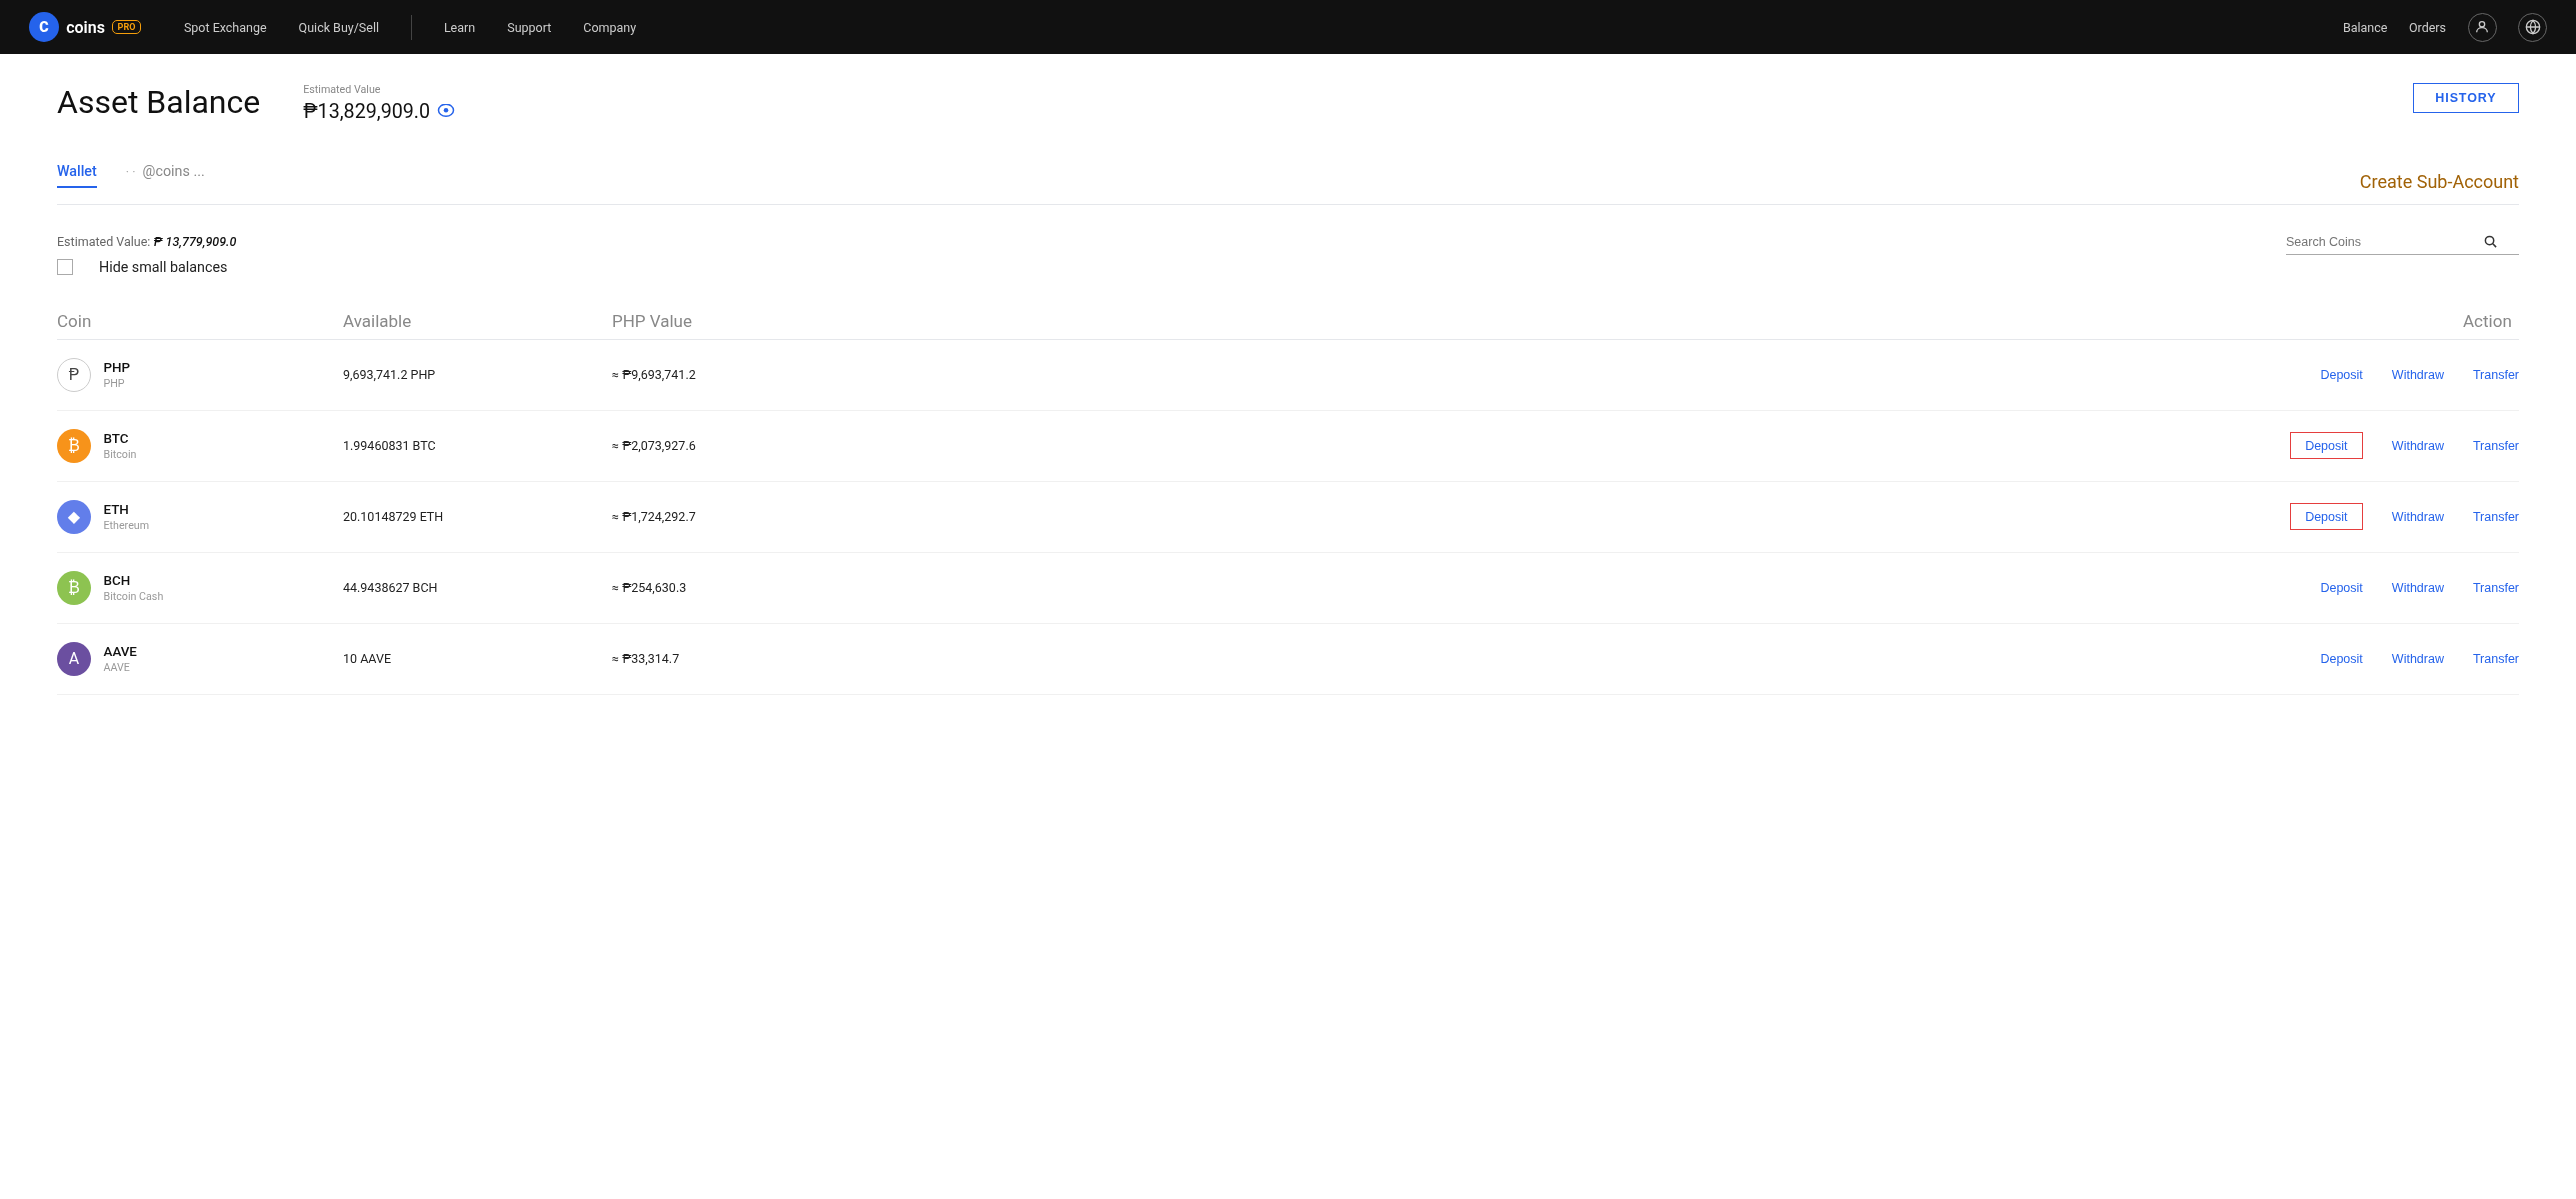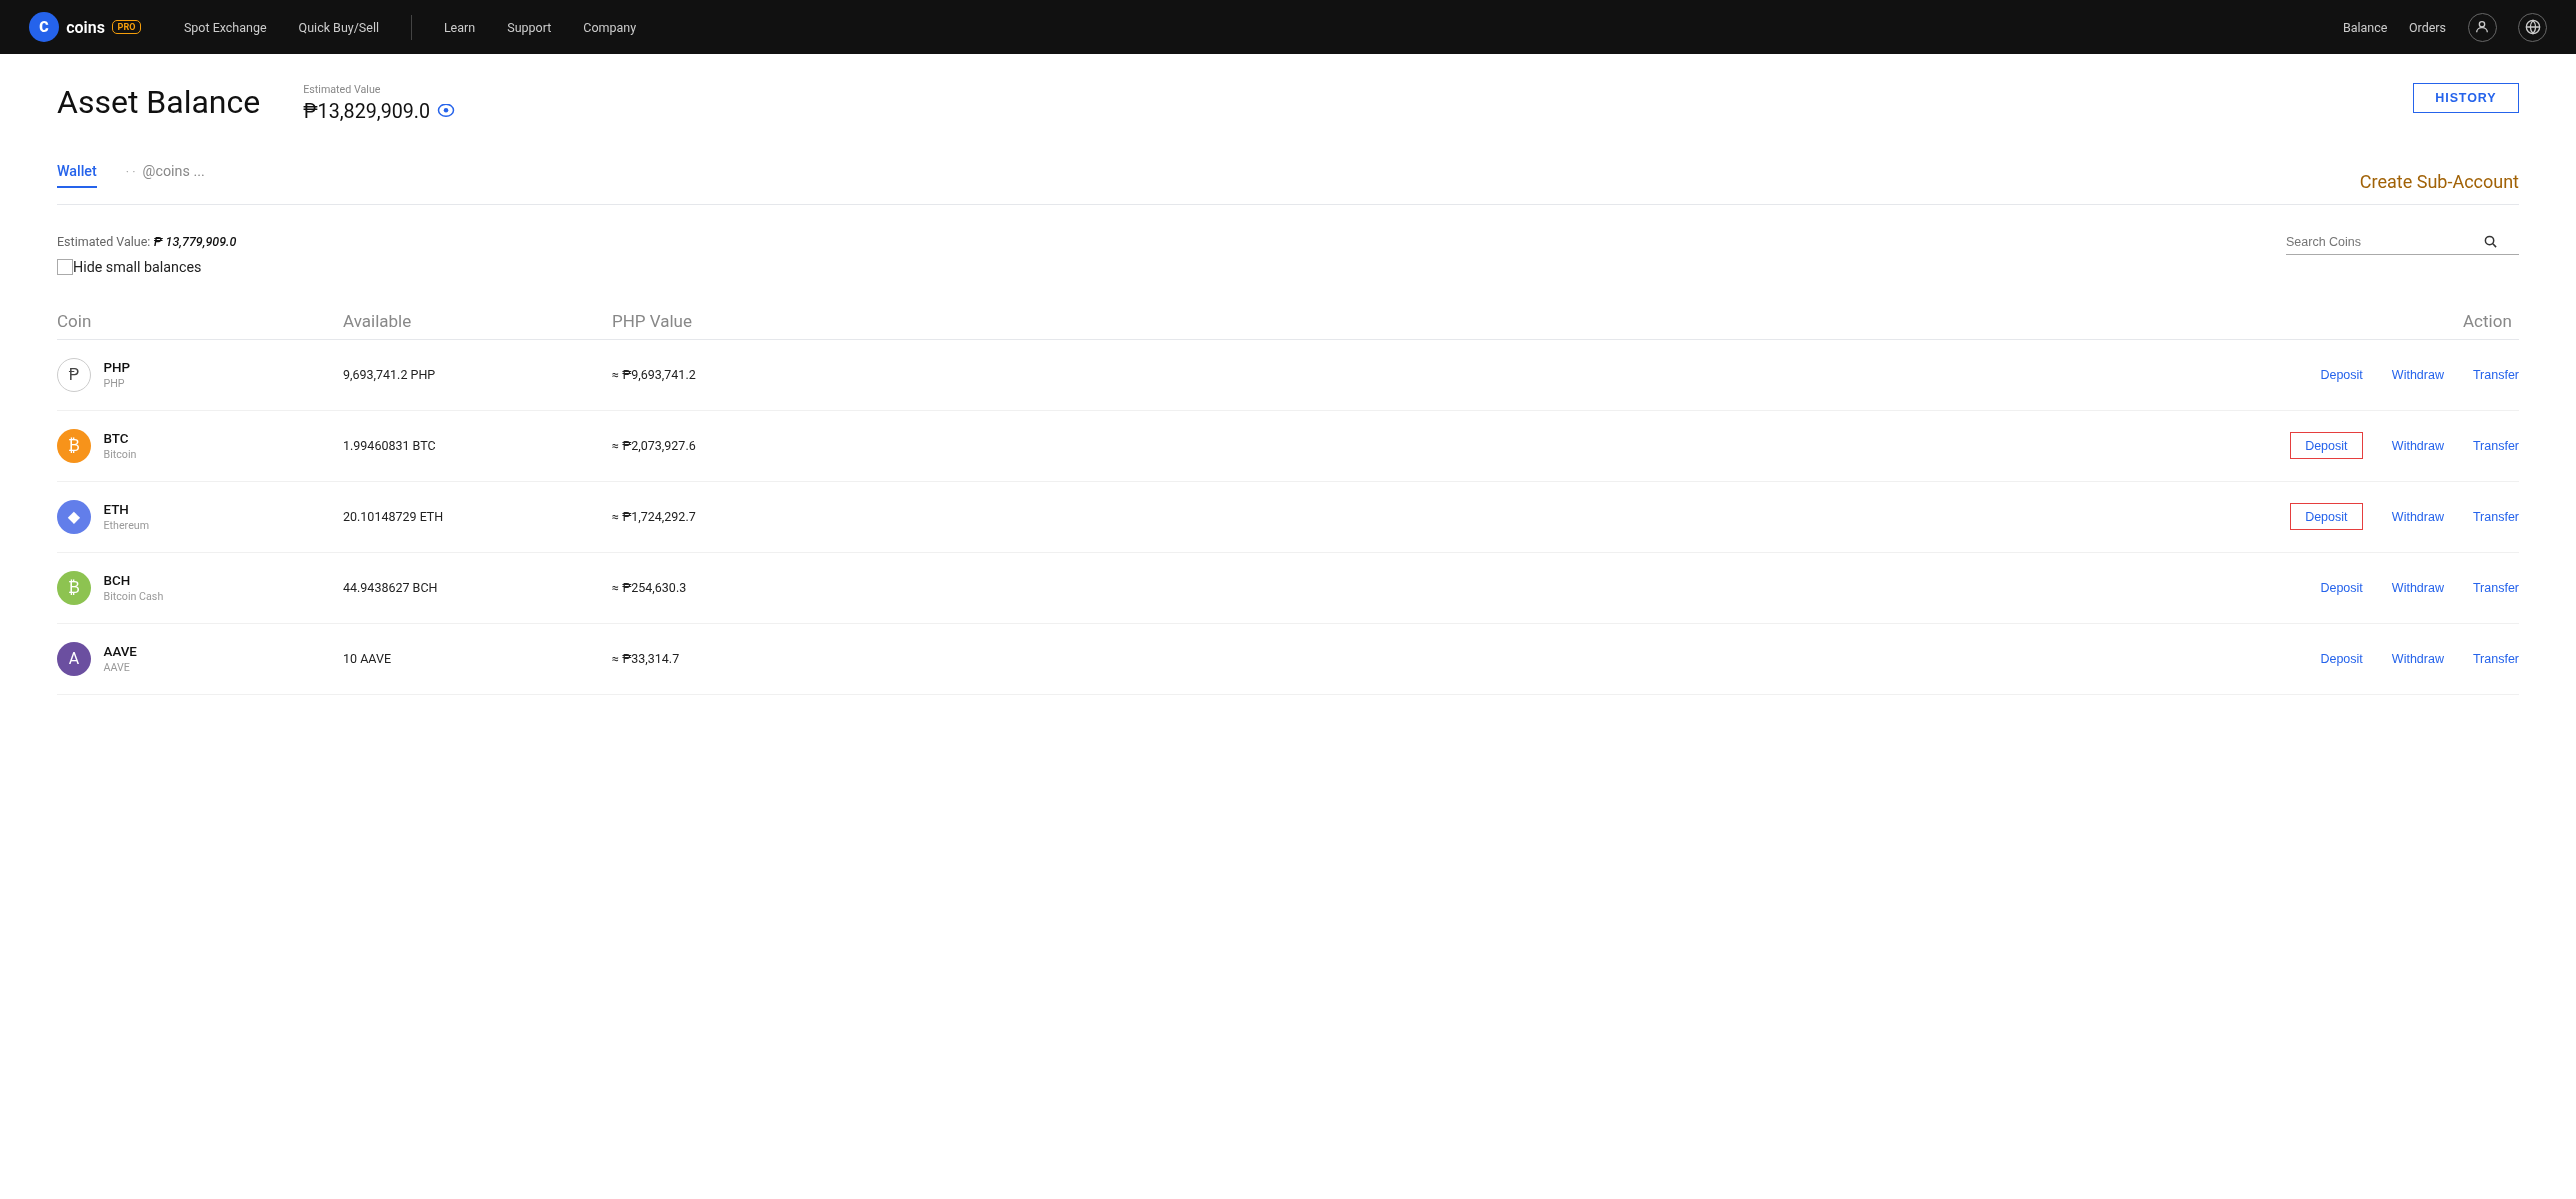--- a/index.html
+++ b/index.html
@@ -163,21 +163,21 @@
     .est-value-row {
       font-size: 12.5px;
       color: #444;
       margin-bottom: 10.7px;
     }
     .est-value-label { color: #666; }
     .est-value-num { font-weight: 500; color: #111; font-style: italic; }
     .hide-balance-row {
       display: flex;
       align-items: center;
-      gap: 0;
+      gap: 26px;
     }
     .checkbox {
       width: 16px; height: 16px;
       border: 1.3px solid #aaa;
       background: #fff;
       cursor: pointer;
       flex-shrink: 0;
     }
     .hide-label {
       font-size: 14.3px;

